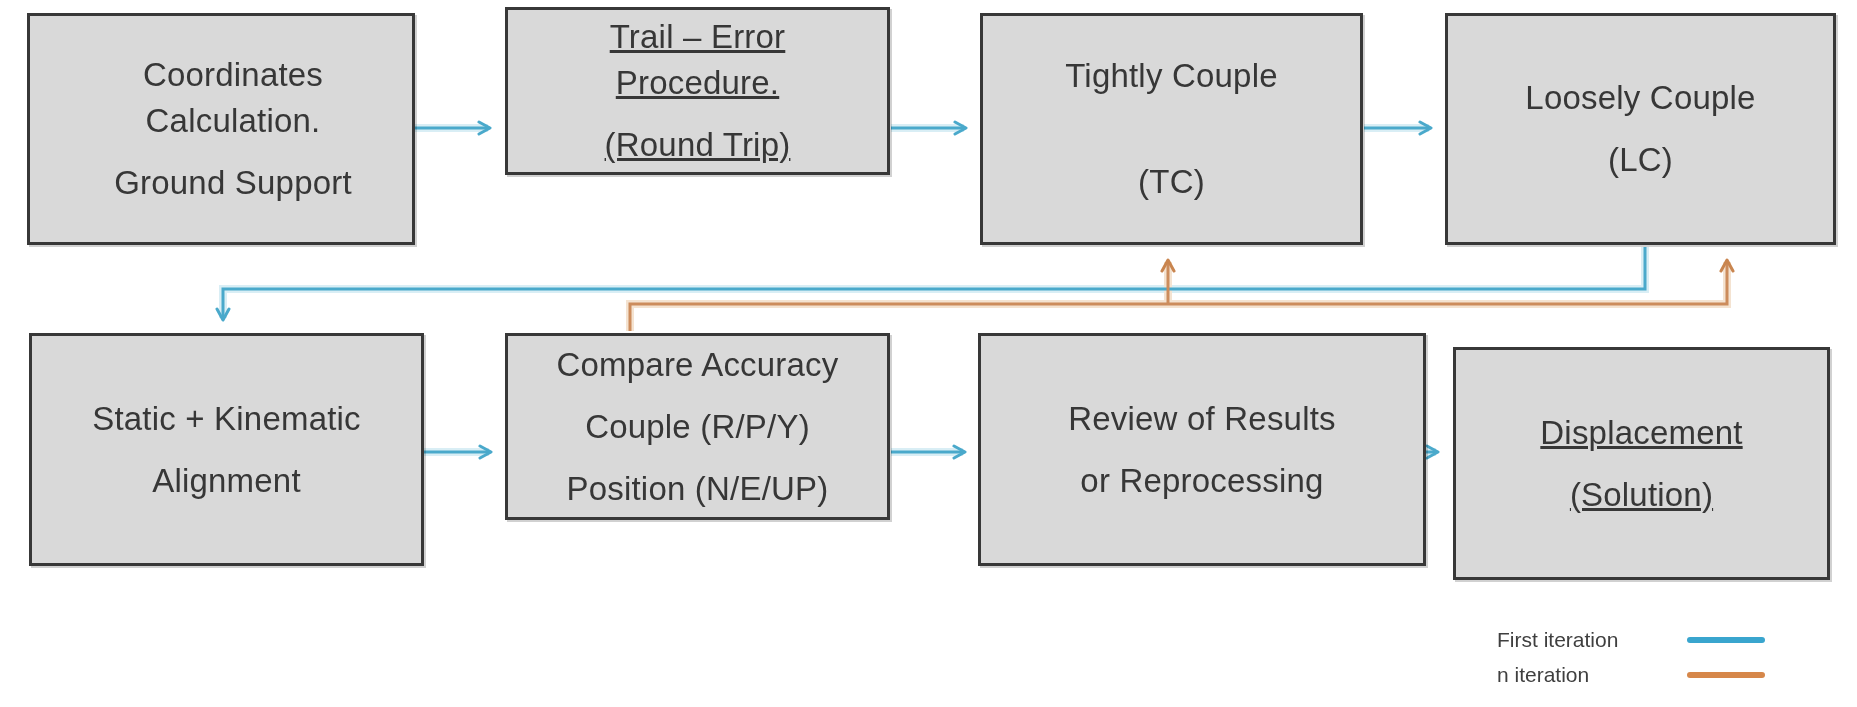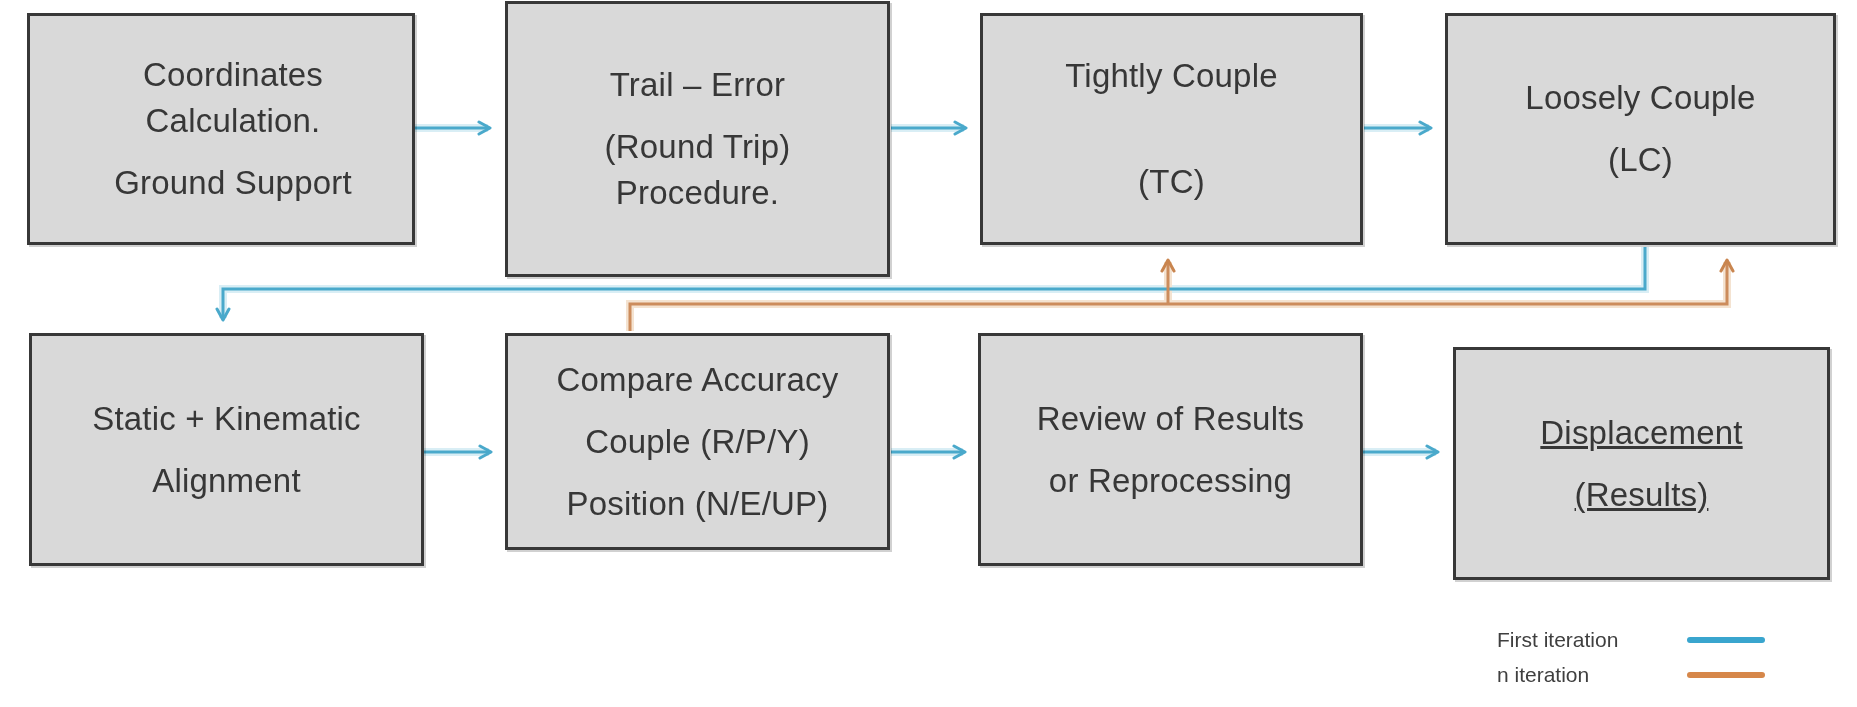--- a/index.html
+++ b/index.html
@@ -22,26 +22,26 @@
     align-items:center;
     text-align:center;
     color:#373737;
     font-size:33px;
     letter-spacing:0.2px;
   }
   .line{line-height:46px;white-space:nowrap;}
   .gap{margin-top:16px;}
   
   #box1{left:27px;  top:13px;  width:388px; height:232px;padding-left:24px;}
-  #box2{left:505px; top:1px;  width:385px; height:276px;}
+  #box2{left:505px; top:7px;  width:385px; height:168px;text-decoration:underline;}
   #box3{left:980px; top:13px;  width:383px; height:232px;gap:44px;}
   #box4{left:1445px;top:13px;  width:391px; height:232px;}
   #box5{left:29px;  top:333px; width:395px; height:233px;}
-  #box6{left:505px; top:333px; width:385px; height:217px;}
-  #box7{left:978px; top:333px; width:385px; height:233px;}
+  #box6{left:505px; top:333px; width:385px; height:187px;}
+  #box7{left:978px; top:333px; width:448px; height:233px;}
   #box8{left:1453px;top:347px; width:377px; height:233px;text-decoration:underline;}
 
   #connectors{position:absolute;left:0;top:0;}
   .halo-blue{stroke:#d9eef5;stroke-width:8;fill:none;}
   .halo-orange{stroke:#f4e3d1;stroke-width:8;fill:none;}
   .line-blue{stroke:#4aa9cb;stroke-width:3;fill:none;}
   .line-orange{stroke:#cc8c5c;stroke-width:3;fill:none;}
 
   #legend{
     position:absolute;left:1497px;top:622px;
@@ -88,22 +88,22 @@
     <path class="line-orange" d="M1168 304 V262" marker-end="url(#ah-orange)"></path>
   </svg>
 
   <div class="flow-box" id="box1">
     <div class="line">Coordinates</div>
     <div class="line">Calculation.</div>
     <div class="line gap">Ground Support</div>
   </div>
   <div class="flow-box" id="box2">
     <div class="line">Trail – Error</div>
+    <div class="line">Procedure.</div>
     <div class="line gap">(Round Trip)</div>
-    <div class="line">Procedure.</div>
   </div>
   <div class="flow-box" id="box3">
     <div class="line">Tightly Couple</div>
     <div class="line gap">(TC)</div>
   </div>
   <div class="flow-box" id="box4">
     <div class="line">Loosely Couple</div>
     <div class="line gap">(LC)</div>
   </div>
 
@@ -115,21 +115,21 @@
     <div class="line">Compare Accuracy</div>
     <div class="line gap">Couple (R/P/Y)</div>
     <div class="line gap">Position (N/E/UP)</div>
   </div>
   <div class="flow-box" id="box7">
     <div class="line">Review of Results</div>
     <div class="line gap">or Reprocessing</div>
   </div>
   <div class="flow-box" id="box8">
     <div class="line">Displacement</div>
-    <div class="line gap">(Results)</div>
+    <div class="line gap">(Solution)</div>
   </div>
 
   <div id="legend">
     <div class="legend-row">
       <div class="legend-label">First iteration</div>
       <div class="legend-swatch" style="background: rgb(57, 165, 206);"></div>
     </div>
     <div class="legend-row">
       <div class="legend-label">n iteration</div>
       <div class="legend-swatch" style="background: rgb(214, 135, 74);"></div>

